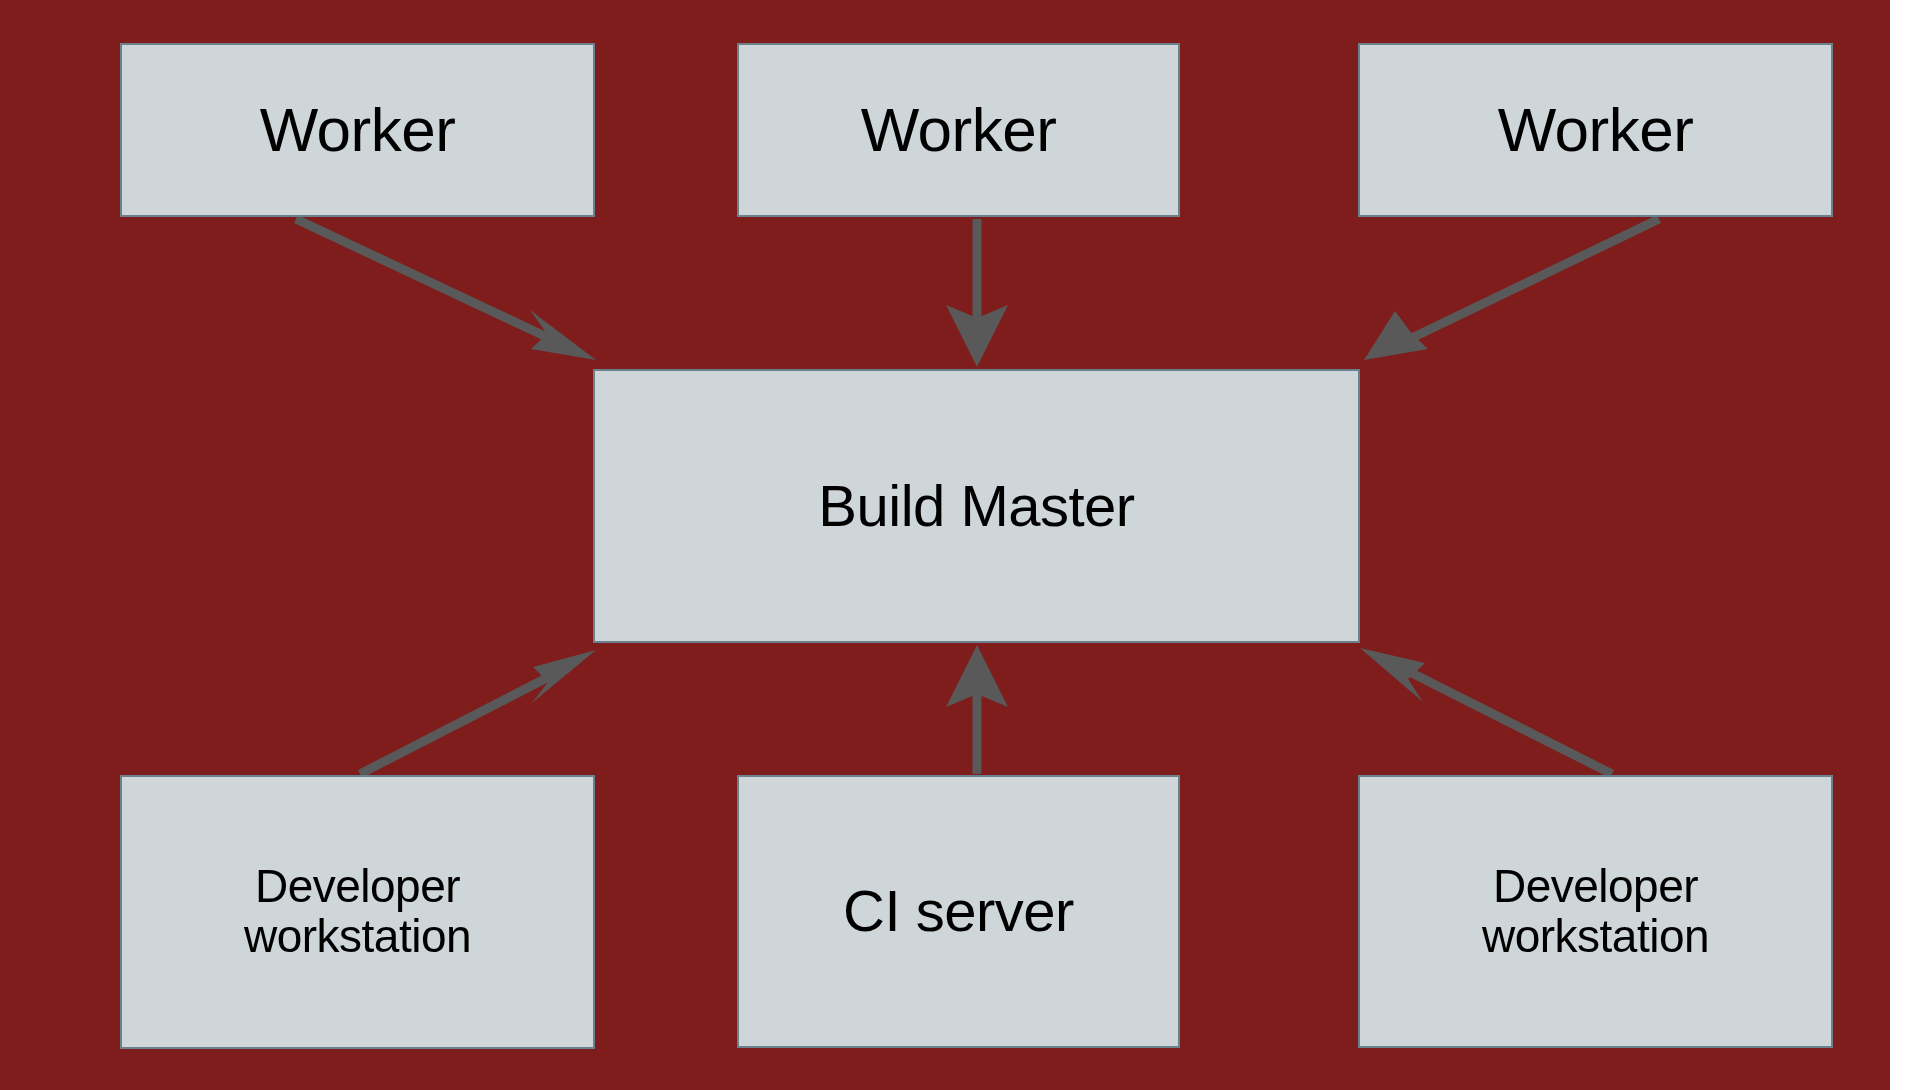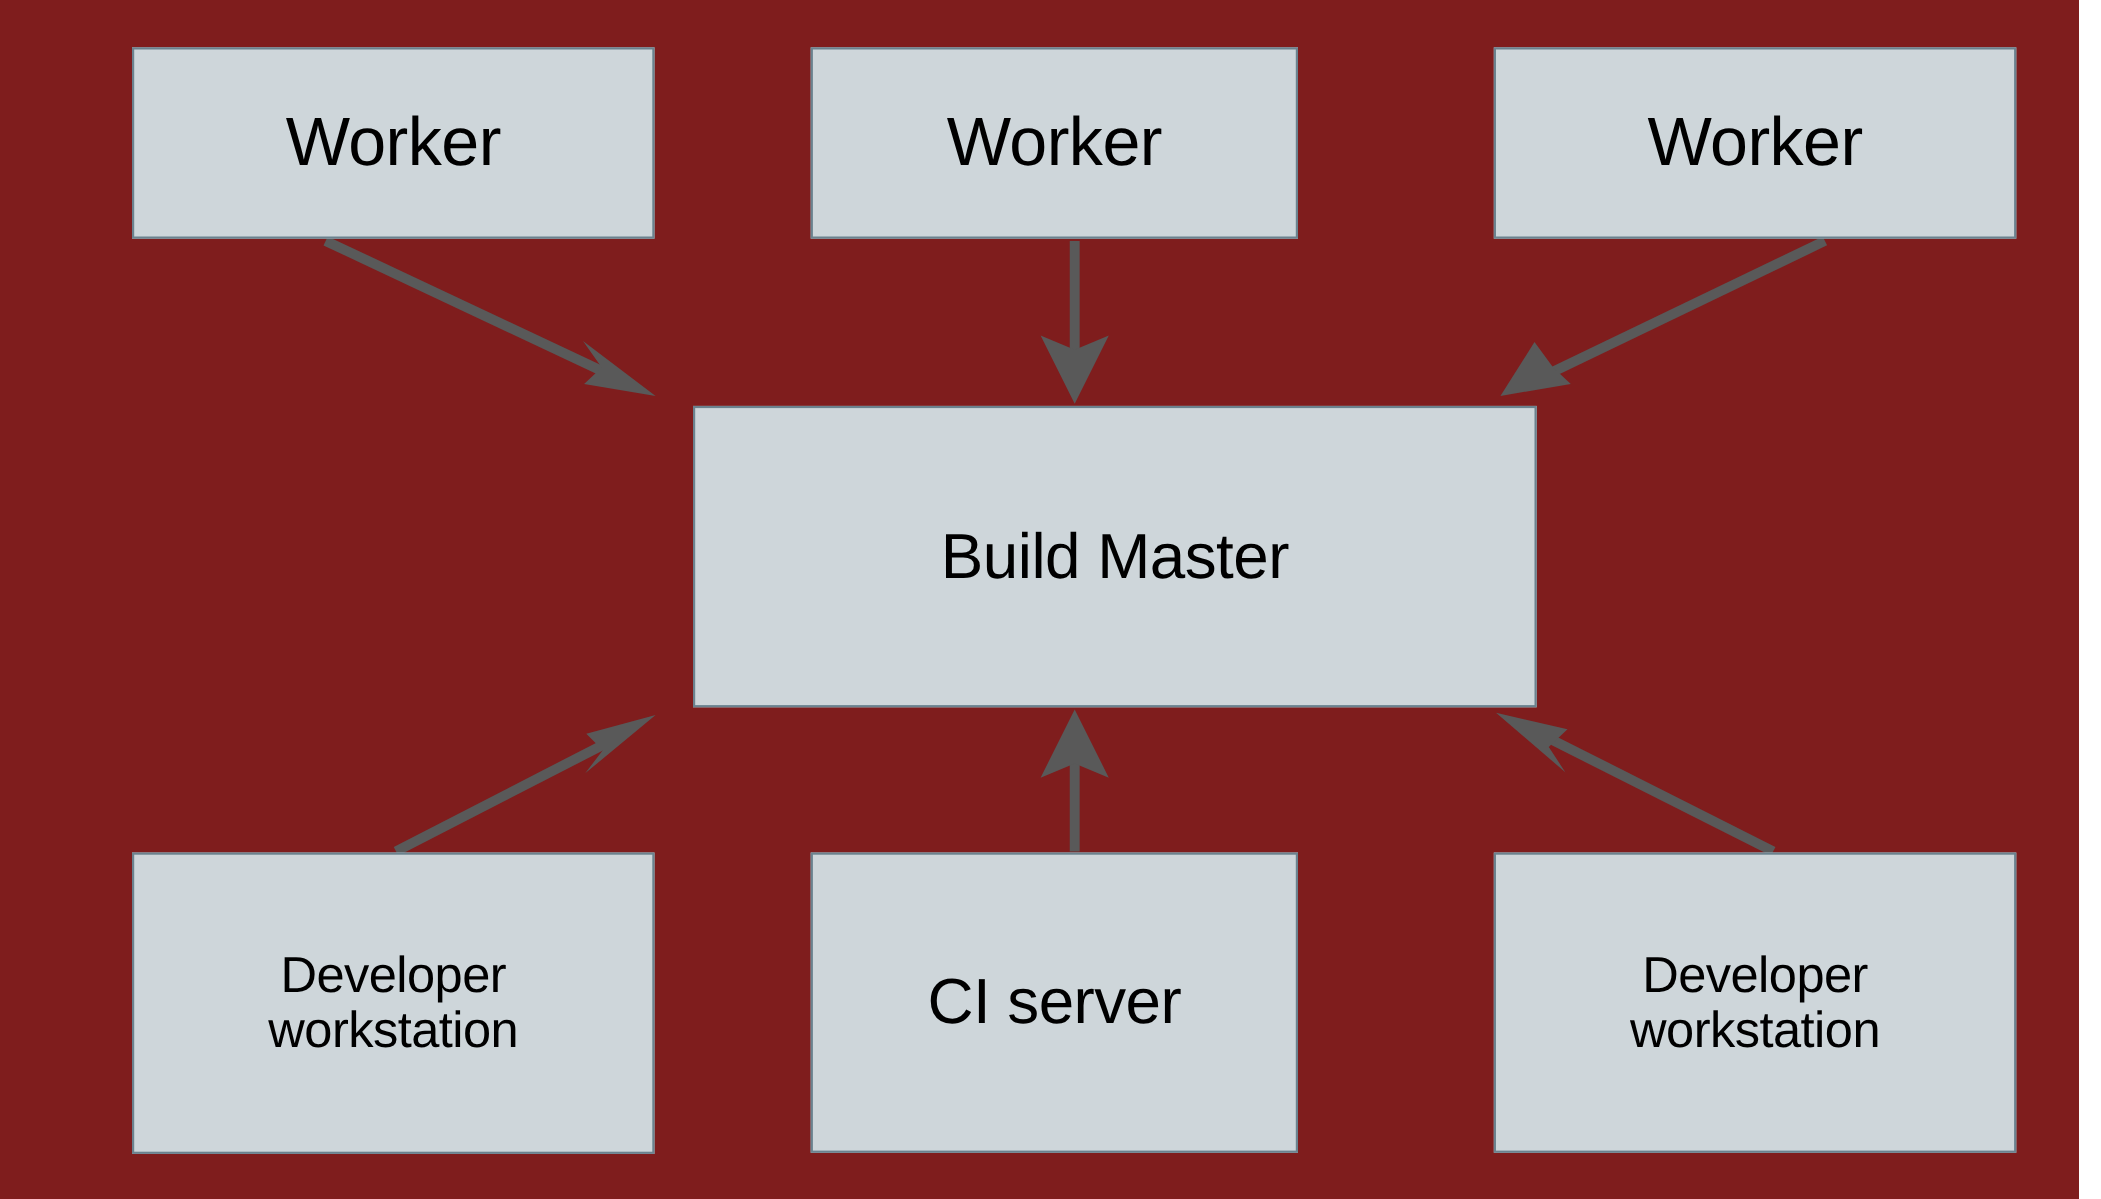--- a/index.html
+++ b/index.html
@@ -92,21 +92,21 @@
   </div>
 
   <div class="node node-worker" style="left:737px; top:43px; width:443px; height:174px;">
     <span class="node-label">Worker</span>
   </div>
 
   <div class="node node-worker" style="left:1358px; top:43px; width:475px; height:174px;">
     <span class="node-label">Worker</span>
   </div>
 
-  <div class="node node-master" style="left:593px; top:369px; width:767px; height:274px;margin-left:37px;">
+  <div class="node node-master" style="left:593px; top:369px; width:767px; height:274px;">
     <span class="node-label">Build Master</span>
   </div>
 
   <div class="node node-dev" style="left:120px; top:775px; width:475px; height:274px;">
     <span class="node-label">Developer
 workstation</span>
   </div>
 
   <div class="node node-ci" style="left:737px; top:775px; width:443px; height:273px;align-items:center;">
     <span class="node-label">CI server</span>

